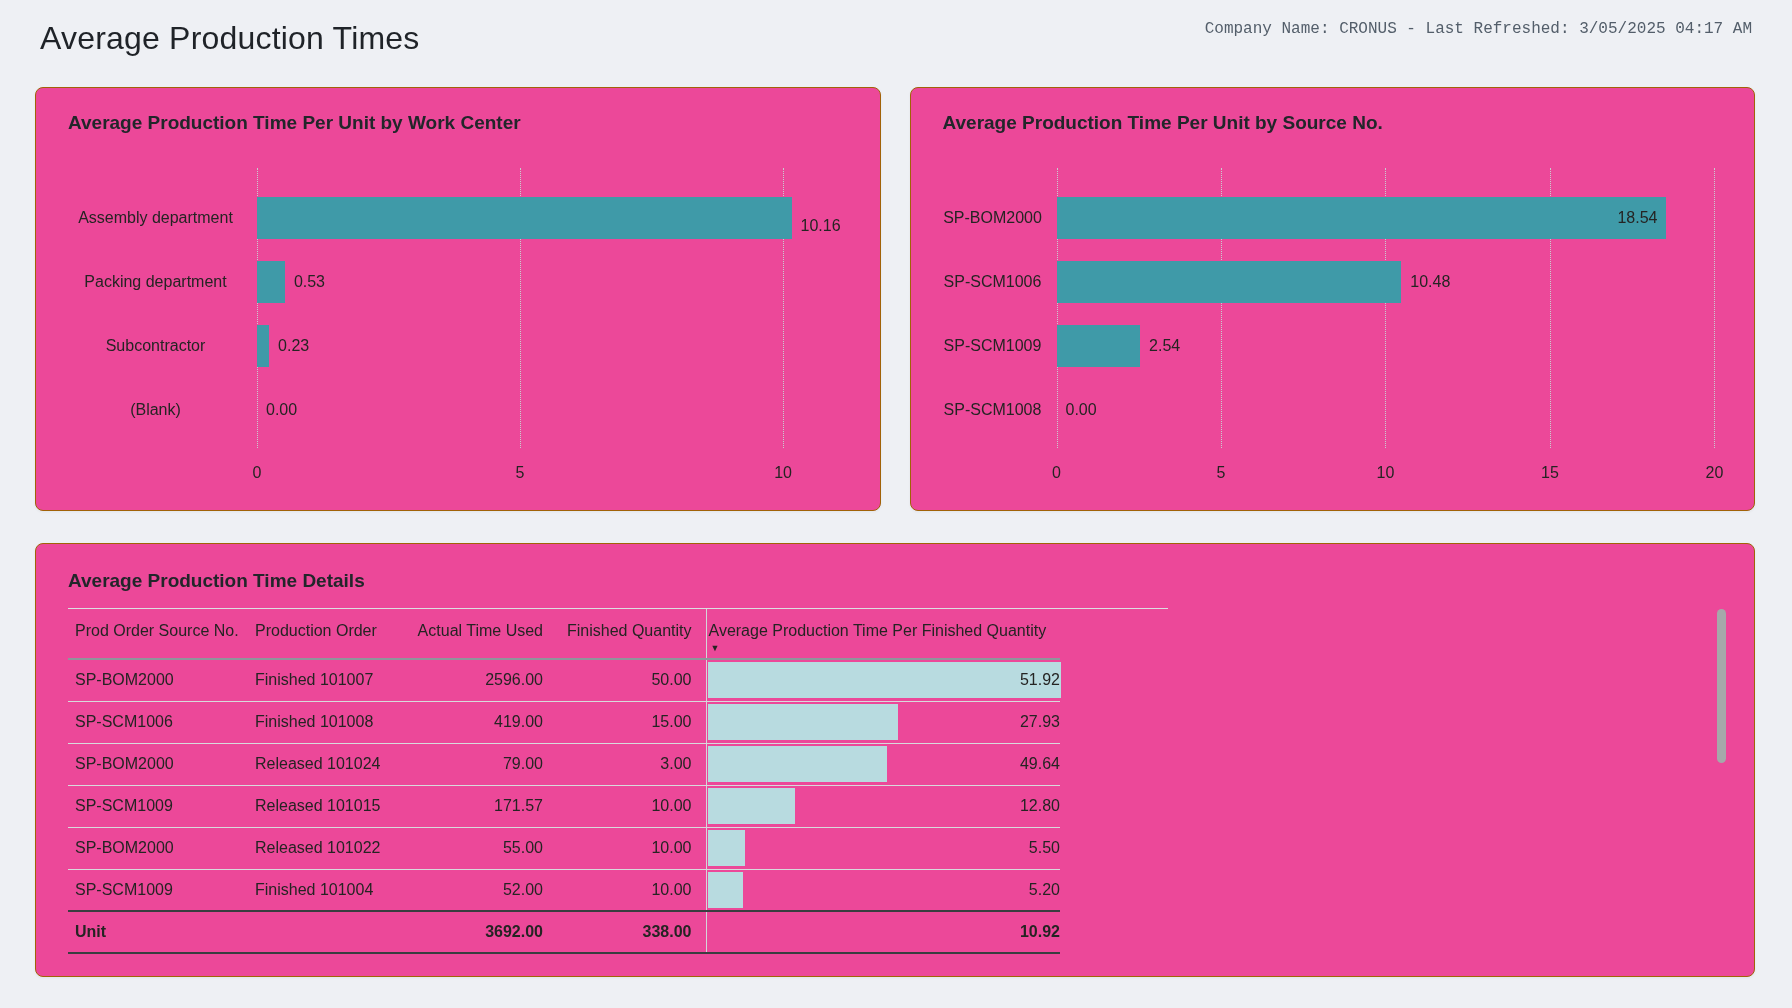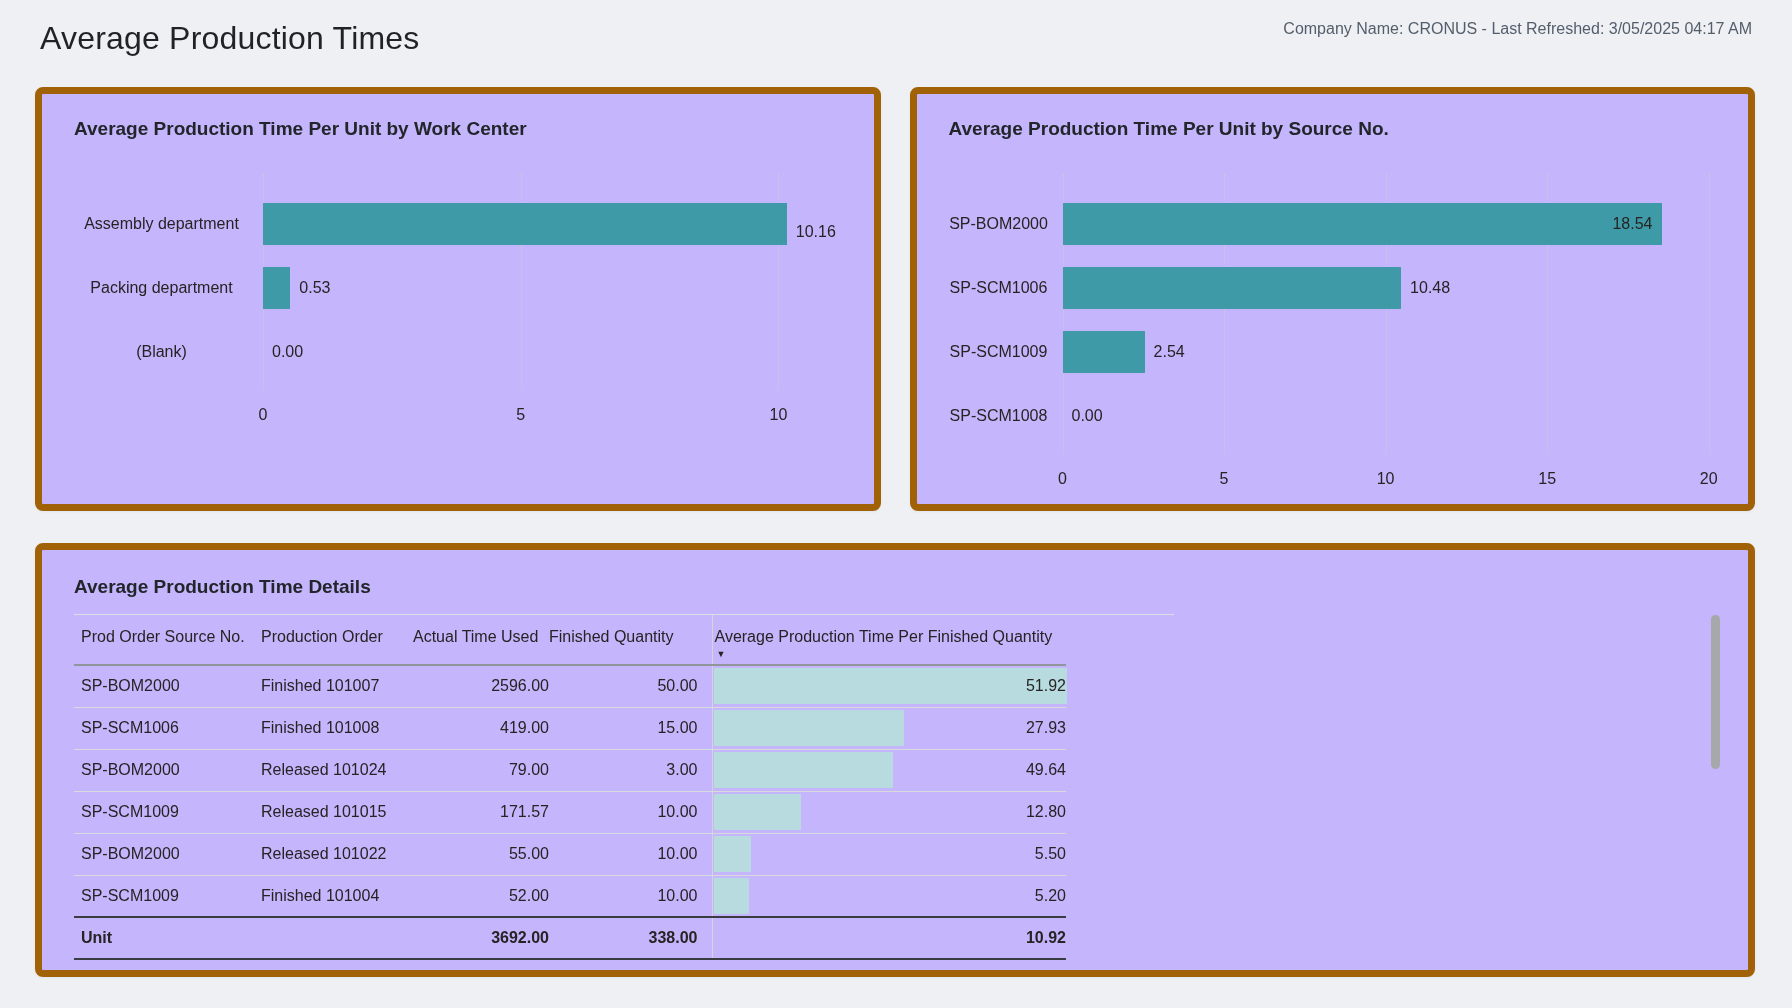--- a/index.html
+++ b/index.html
@@ -11,26 +11,26 @@
     overflow:hidden;
   }
   .page { width:1792px; height:1008px; position:relative; }
 
   
   .page-header {
     display:flex; justify-content:space-between; align-items:flex-start;
     padding:20px 40px 0 40px; height:66px;
   }
   .page-title { font-size:32px; font-weight:400; color:#1f2328; letter-spacing:.2px; }
-  .page-meta { font-size:16px; color:#535e6a; padding-bottom:4px; }
+  .page-meta { font-size:16px; color:#535e6a; padding-bottom:4px;font-family:Liberation Mono, monospace; }
 
   
   .panel {
-    background:#c4b5fd;
-    border:7px solid #a16207;
+    background:#ec4899;
+    border:1px solid #a16207;
     border-radius:8px;
     box-shadow:0 1px 3px rgba(25,35,45,.05);
   }
   .charts-row { display:flex; gap:29px; margin:21px 37px 0 35px; }
   .chart-panel { flex:1; height:424px; padding:24px 28px 0 32px; position:relative; }
   .chart-title, .table-title { font-size:19px; font-weight:700; color:#22262a; }
 
   
   .plot { position:relative; margin-top:52px; }
   .grid-layer { position:absolute; left:var(--labelw); right:0; top:-18px; bottom:-6px; }
@@ -55,21 +55,21 @@
   
   .table-panel { margin:32px 37px 0 35px; height:434px; padding:26px 32px 0 32px; position:relative; }
   .title-rule { width:1100px; height:1px; background:#dcdee1; margin-top:16px; }
   table { border-collapse:collapse; table-layout:fixed; width:992px; }
   th {
     font-size:16px; font-weight:400; color:#252423; text-align:left;
     vertical-align:top; padding:13px 0 4px 0;
     border-bottom:2px solid #8f959b;
   }
   th.c1 { padding-left:7px; }
-  th.c3, th.c4 { text-align:left; }
+  th.c3, th.c4 { text-align:right; }
   th.c4 { padding-right:14px; }
   th.c5 { border-left:1px solid #d3d6d9; padding-left:2px; }
   .sort-arrow { font-size:9px; line-height:12px; margin:2px 0 0 2px; color:#252423; }
   td { font-size:16px; color:#252423; height:42px; border-bottom:1px solid #d8dadc; vertical-align:middle; }
   td.c1 { padding-left:7px; }
   td.c3, td.c4 { text-align:right; }
   td.c4 { padding-right:14px; }
   td.c5 { border-left:1px solid #d3d6d9; position:relative; }
   td.c5 .cell-bar {
     position:absolute; left:1px; top:50%; transform:translateY(-50%);
@@ -108,20 +108,27 @@
             <div class="bar-track">
               <div class="bar" style="width: 89.9115%; background: rgb(63, 154, 168);"></div>
               <span class="bar-value" style="left: calc(89.9115% + 9px); margin-top: 8px;">10.16</span>
             </div>
           </div>
           <div class="bar-row">
             <div class="bar-label">Packing department</div>
             <div class="bar-track">
               <div class="bar" style="width: 4.69027%; background: rgb(63, 154, 168);"></div>
               <span class="bar-value" style="left: calc(4.69027% + 9px);">0.53</span>
+            </div>
+          </div>
+          <div class="bar-row">
+            <div class="bar-label">Subcontractor</div>
+            <div class="bar-track">
+              <div class="bar" style="width: 2.0354%; background: rgb(63, 154, 168);"></div>
+              <span class="bar-value" style="left: calc(2.0354% + 9px);">0.23</span>
             </div>
           </div>
           <div class="bar-row">
             <div class="bar-label">(Blank)</div>
             <div class="bar-track">
               <span class="bar-value" style="left: calc(0% + 9px);">0.00</span>
             </div>
           </div>
         </div>
       <div class="axis-row">

